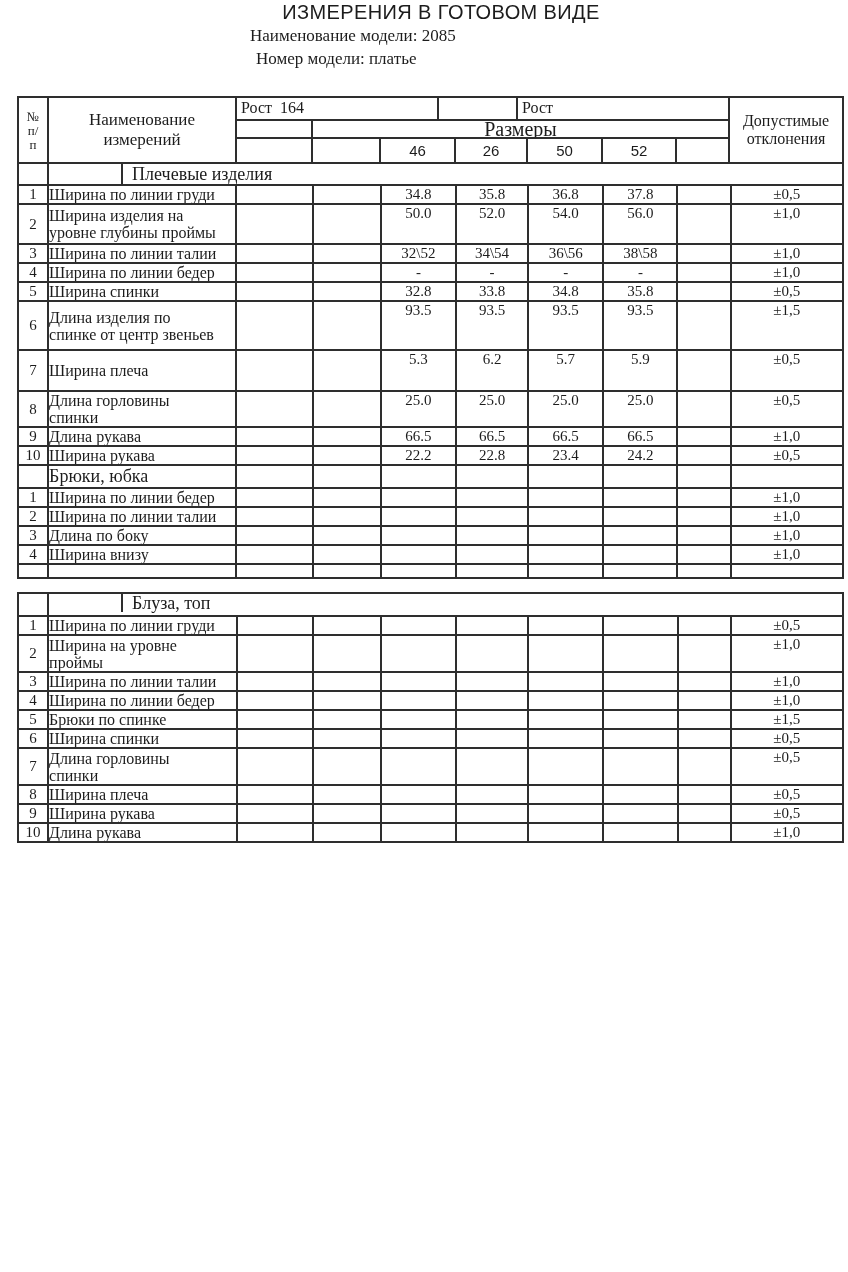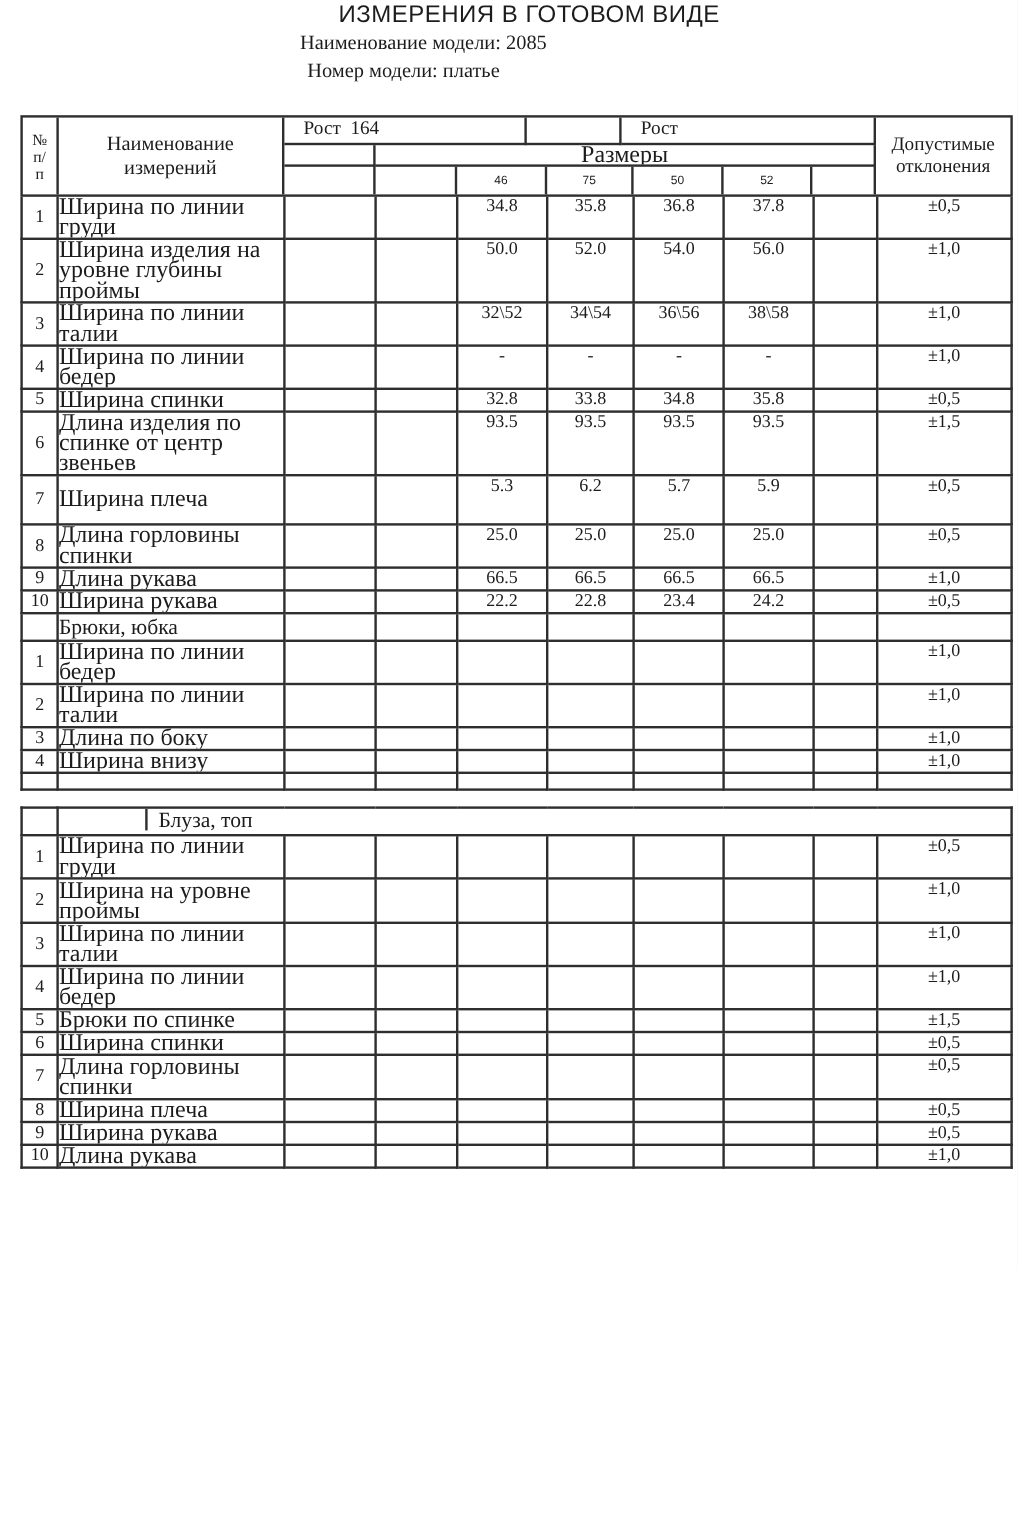--- a/index.html
+++ b/index.html
@@ -25,41 +25,41 @@
     grid-template-columns:30px 188px 76px 68px 58px 17px 62px 10px 75px 74px 53px 112px;
     grid-template-rows:23px 18px 23px;
     border:2px solid var(--line); width:823px;
   }
   .hcell{
     border-right:2px solid var(--line); border-bottom:2px solid var(--line);
     display:flex; align-items:center; justify-content:center;
     overflow:hidden; box-sizing:border-box;
   }
   .no-br{ border-right:none; } .no-bb{ border-bottom:none; }
-  .h-left{ justify-content:flex-start; align-items:flex-start; padding:1px 0 0 16px; }
+  .h-left{ justify-content:flex-start; align-items:flex-start; padding:1px 0 0 4px; }
   .c-numhdr{ font-size:13px; line-height:14px; white-space:pre-line; text-align:center; padding-top:1px;}
   .c-namehdr{ font-size:17px; line-height:20px; white-space:pre-line; text-align:center; }
   .c-tolhdr{ font-size:16px; line-height:18px; white-space:pre-line; text-align:center; }
   .h-rost{ font-size:16px; }
   .h-razmery{ font-size:20px; }
-  .h-size{ font-family:"Liberation Sans", sans-serif; font-size:10px; }
+  .h-size{ font-family:"Liberation Sans", sans-serif; font-size:15px; }
 
   
   table.body{
     border-collapse:collapse; table-layout:fixed; width:827px;
     border:2px solid var(--line);
   }
   #table-1{ border-top:none; margin-bottom:13px; }
   #table-1 tr:first-child td{ border-top:none; }
   table.body td{
     border:2px solid var(--line); padding:0; overflow:hidden;
     font-family:"Liberation Serif", serif;
   }
   td.c-num{ text-align:center; vertical-align:middle; font-size:15px; }
-  td.c-label{ font-size:20px; line-height:17px; padding:2px 2px 2px 7px;
+  td.c-label{ font-size:16px; line-height:17px; padding:2px 2px 2px 7px;
               vertical-align:middle; white-space:pre-line; }
   td.c-val{ font-family:"Liberation Sans", sans-serif; font-size:15px;
             text-align:center; vertical-align:top; padding-top:2px; }
   td.c-tol{ font-size:15px; text-align:center; vertical-align:top; padding-top:1px; }
   td.c-empty{ }
   td.sec-wrap{ padding:0; vertical-align:top; }
   .section-inner{ display:flex; align-items:stretch; }
   .section-indent{ width:72px; flex:none; border-right:2px solid var(--line); }
   .section-title{ flex:1; display:flex; align-items:center;
                   font-size:18px; padding-left:9px; white-space:nowrap; }
@@ -87,40 +87,49 @@
       <div class="hcell h-rost h-left" style="grid-area:1/3/2/6">Рост&nbsp;&nbsp;164</div>
       <div class="hcell" style="grid-area:1/6/2/8"></div>
       <div class="hcell h-rost h-left" style="grid-area:1/8/2/12">Рост</div>
       <div class="hcell c-tolhdr no-br no-bb" style="grid-area:1/12/4/13">Допустимые
 отклонения</div>
       <div class="hcell" style="grid-area:2/3/3/4"></div>
       <div class="hcell h-razmery" style="grid-area:2/4/3/12">Размеры</div>
       <div class="hcell no-bb" style="grid-area:3/3/4/4"></div>
       <div class="hcell no-bb" style="grid-area:3/4/4/5"></div>
       <div class="hcell h-size no-bb" style="grid-area:3/5/4/7">46</div>
-      <div class="hcell h-size no-bb" style="grid-area:3/7/4/9">75</div>
+      <div class="hcell h-size no-bb" style="grid-area:3/7/4/9">26</div>
       <div class="hcell h-size no-bb" style="grid-area:3/9/4/10">50</div>
       <div class="hcell h-size no-bb" style="grid-area:3/10/4/11">52</div>
       <div class="hcell no-bb" style="grid-area:3/11/4/12"></div>
     </div>
 
     <table class="body" id="table-1">
       <colgroup>
         <col style="width:30px">
           <col style="width:188px">
           <col style="width:76px">
           <col style="width:68px">
         <col style="width:75px">
           <col style="width:72px">
           <col style="width:75px">
           <col style="width:74px">
         <col style="width:53px">
           <col style="width:112px">
       </colgroup>
       <tbody id="tbody-1">
+          <tr style="height: 20px;">
+            <td class="c-num"></td>
+            <td class="sec-wrap" colspan="9">
+              <div class="section-inner" style="height: 20px;">
+                <div class="section-indent"></div>
+                <div class="section-title">Плечевые изделия</div>
+              </div>
+            </td>
+          </tr>
           <tr style="height: 19px;">
             <td class="c-num">1</td>
             <td class="c-label">Ширина по линии груди</td>
             <td class="c-empty"></td>
             <td class="c-empty"></td>
             <td class="c-val">34.8</td>
             <td class="c-val">35.8</td>
             <td class="c-val">36.8</td>
             <td class="c-val">37.8</td>
             <td class="c-empty"></td>

